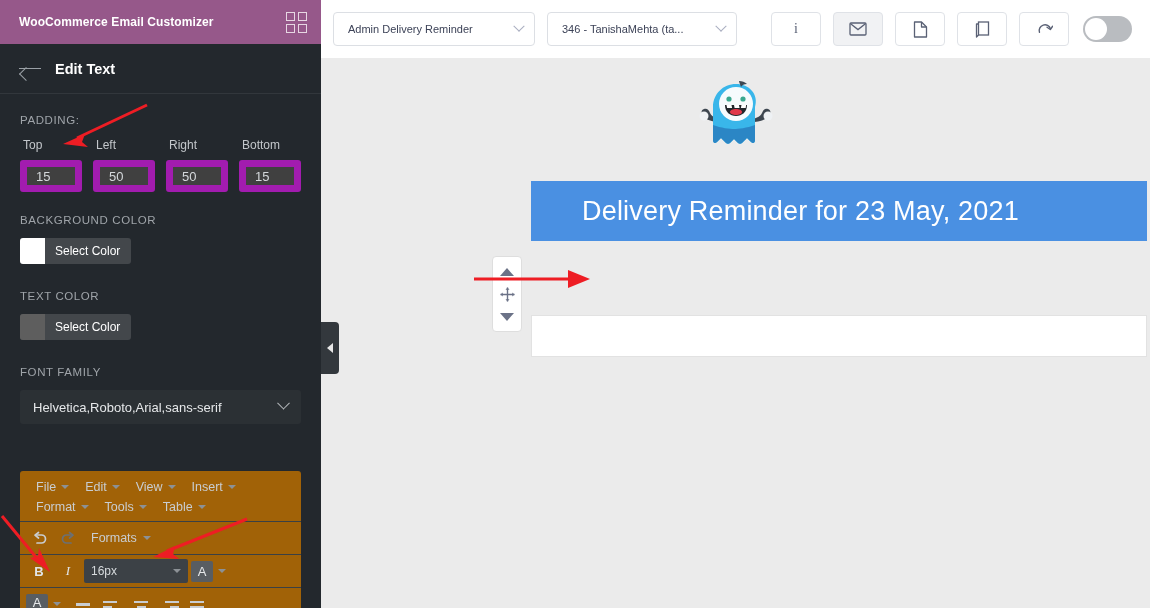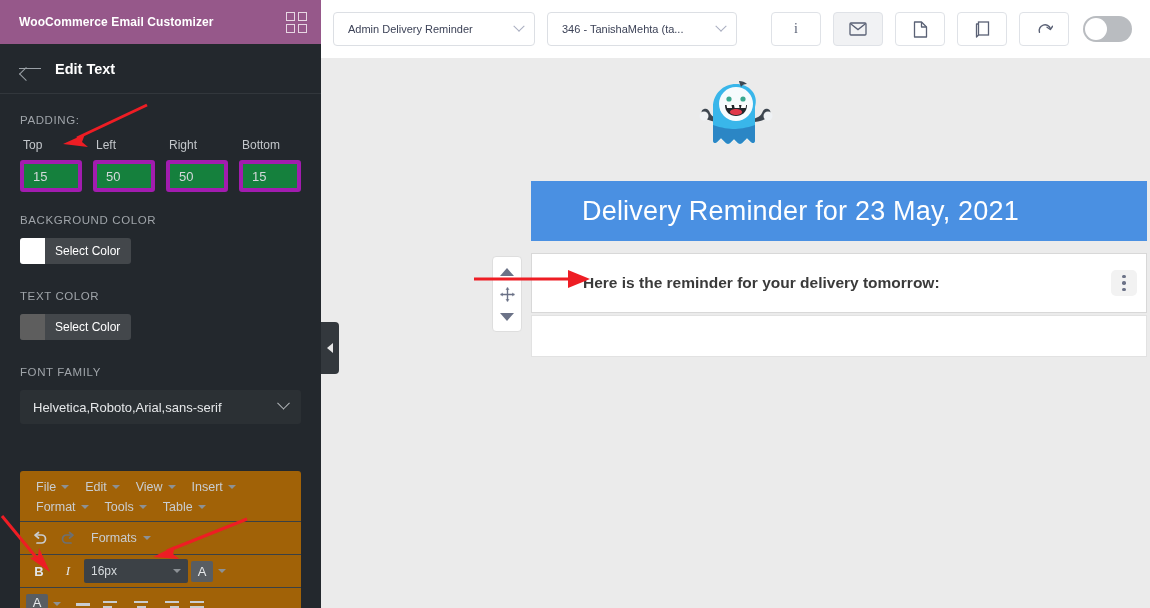--- a/index.html
+++ b/index.html
@@ -46,22 +46,22 @@
 
   .sb-body { padding: 20px 20px 0 20px; }
   .sb-label {
     color: #9fa4a9; font-size: 11.5px; letter-spacing: .6px;
     text-transform: uppercase; margin-bottom: 12px;
   }
   .pad-row { display: flex; gap: 11px; justify-content: space-between; }
   .pad-cell { width: 62px; }
   .pad-cap { color: #c3c7cb; font-size: 12px; margin-bottom: 8px; padding-left: 3px; }
   .pad-input {
-    width: 62px; height: 32px; background: #15803d;
-    border: 4px solid #a21caf; border-radius: 3px;
+    width: 62px; height: 32px; background: #404040;
+    border: 7px solid #a21caf; border-radius: 3px;
     color: #d4d8db; font-size: 13px; padding: 0 9px;
     font-family: "Liberation Sans", sans-serif;
   }
 
   .sec { margin-top: 22px; }
   .color-btn {
     display: inline-flex; align-items: center; height: 26px;
     background: #43474b; border-radius: 3px; overflow: hidden; cursor: pointer;
   }
   .swatch { width: 25px; height: 26px; display: block; }
@@ -436,28 +436,20 @@
           <span class="tri-up"></span>
           <span class="move-ico">
             <svg width="15" height="15" viewBox="0 0 15 15">
                 <path d="M7.5 0.5v14M0.5 7.5h14" stroke="#6b7287" stroke-width="1.4"></path>
                 <path d="M7.5 0.5l-2 2.2h4zM7.5 14.5l-2-2.2h4zM0.5 7.5l2.2-2v4zM14.5 7.5l-2.2-2v4z" fill="#6b7287"></path>
               </svg>
           </span>
           <span class="tri-dn"></span>
         </div>
 
-        <div class="email-block">
-          <div class="email-block-text">Here is the reminder for your delivery tomorrow:</div>
-          <div class="kebab">
-            <i></i>
-            <i></i>
-            <i></i>
-          </div>
-        </div>
 
         <div class="email-block2"></div>
 
 
       </div>
     </div>
   </div>
 
   <div class="collapse-tab">
     <span class="t"></span>

